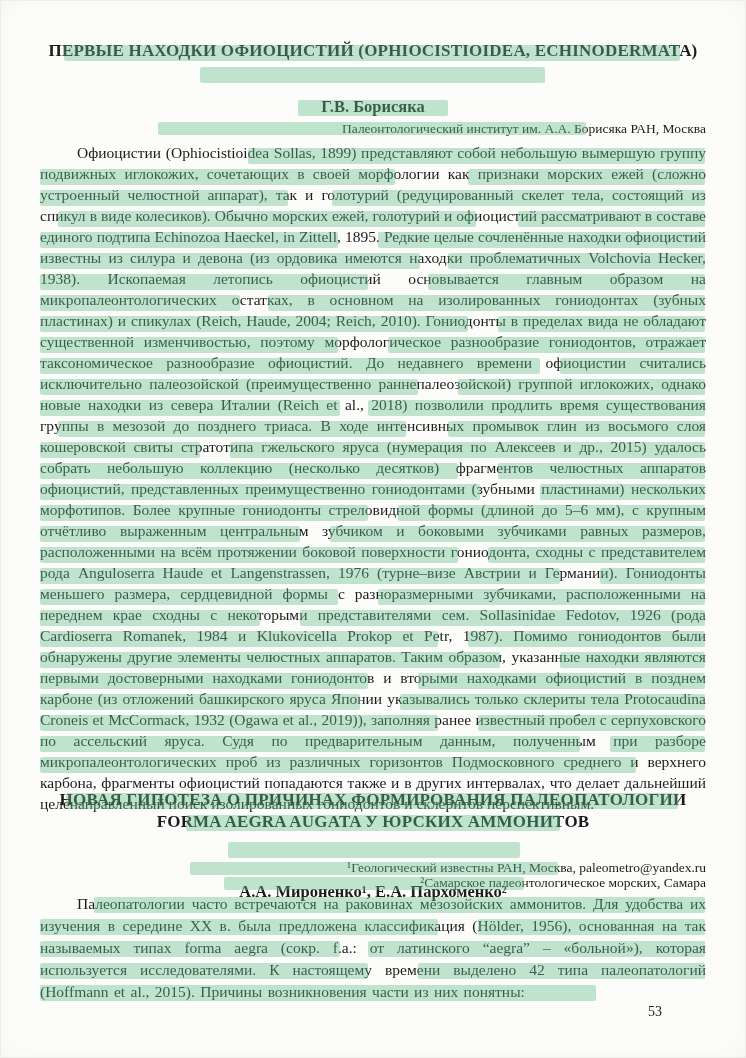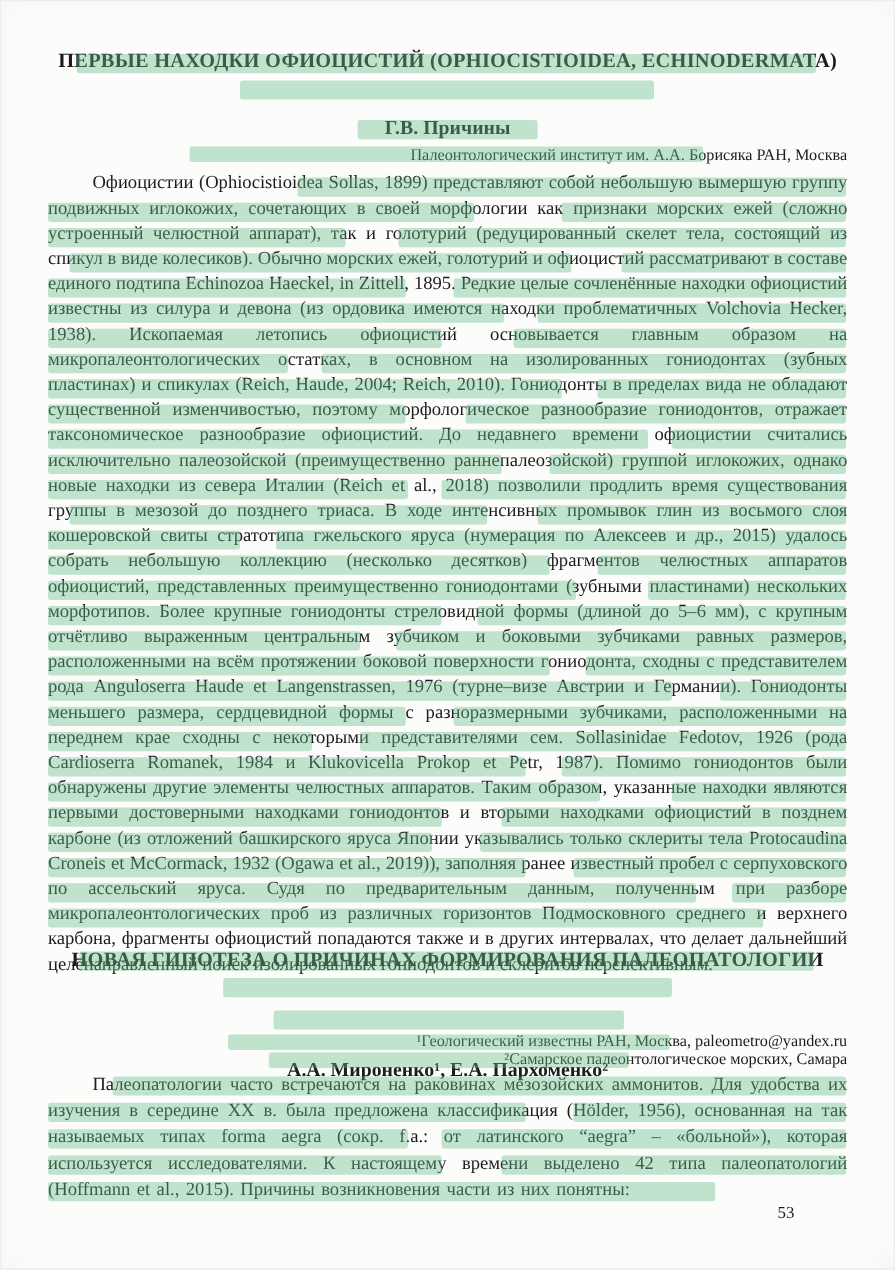--- a/index.html
+++ b/index.html
@@ -31,28 +31,29 @@
 </style>
 </head>
 <body>
 
 <div class="page">
 
   <section>
     <h1 class="blk ttl" style="top:40px;">
       <span class="tl">ПЕРВЫЕ НАХОДКИ ОФИОЦИСТИЙ (OPHIOCISTIOIDEA, ECHINODERMATA)</span>
     </h1>
-    <p class="blk authors-line" style="top:98px;">Г.В. Причины</p>
+    <p class="blk authors-line" style="top:98px;">Г.В. Борисяка</p>
     <p class="blk affil-line" style="top:121px;">Палеонтологический институт им. А.А. Борисяка РАН, Москва</p>
     <p class="blk abstract" style="top:142px;">Офиоцистии (Ophiocistioidea Sollas, 1899) представляют собой небольшую вымершую группу подвижных иглокожих, сочетающих в своей морфологии как признаки морских ежей (сложно устроенный челюстной аппарат), так и голотурий (редуцированный скелет тела, состоящий из спикул в виде колесиков). Обычно морских ежей, голотурий и офиоцистий рассматривают в составе единого подтипа Echinozoa Haeckel, in Zittell, 1895. Редкие целые сочленённые находки офиоцистий известны из силура и девона (из ордовика имеются находки проблематичных Volchovia Hecker, 1938). Ископаемая летопись офиоцистий основывается главным образом на микропалеонтологических остатках, в основном на изолированных гониодонтах (зубных пластинах) и спикулах (Reich, Haude, 2004; Reich, 2010). Гониодонты в пределах вида не обладают существенной изменчивостью, поэтому морфологическое разнообразие гониодонтов, отражает таксономическое разнообразие офиоцистий. До недавнего времени офиоцистии считались исключительно палеозойской (преимущественно раннепалеозойской) группой иглокожих, однако новые находки из севера Италии (Reich et al., 2018) позволили продлить время существования группы в мезозой до позднего триаса. В ходе интенсивных промывок глин из восьмого слоя кошеровской свиты стратотипа гжельского яруса (нумерация по Алексеев и др., 2015) удалось собрать небольшую коллекцию (несколько десятков) фрагментов челюстных аппаратов офиоцистий, представленных преимущественно гониодонтами (зубными пластинами) нескольких морфотипов. Более крупные гониодонты стреловидной формы (длиной до 5–6 мм), с крупным отчётливо выраженным центральным зубчиком и боковыми зубчиками равных размеров, расположенными на всём протяжении боковой поверхности гониодонта, сходны с представителем рода Anguloserra Haude et Langenstrassen, 1976 (турне–визе Австрии и Германии). Гониодонты меньшего размера, сердцевидной формы с разноразмерными зубчиками, расположенными на переднем крае сходны с некоторыми представителями сем. Sollasinidae Fedotov, 1926 (рода Cardioserra Romanek, 1984 и Klukovicella Prokop et Petr, 1987). Помимо гониодонтов были обнаружены другие элементы челюстных аппаратов. Таким образом, указанные находки являются первыми достоверными находками гониодонтов и вторыми находками офиоцистий в позднем карбоне (из отложений башкирского яруса Японии указывались только склериты тела Protocaudina Croneis et McCormack, 1932 (Ogawa et al., 2019)), заполняя ранее известный пробел с серпуховского по ассельский яруса. Судя по предварительным данным, полученным при разборе микропалеонтологических проб из различных горизонтов Подмосковного среднего и верхнего карбона, фрагменты офиоцистий попадаются также и в других интервалах, что делает дальнейший целенаправленный поиск изолированных гониодонтов и склеритов перспективным.</p>
   </section>
 
   <section>
     <h1 class="blk ttl" style="top:789px;">
       <span class="tl">НОВАЯ ГИПОТЕЗА О ПРИЧИНАХ ФОРМИРОВАНИЯ ПАЛЕОПАТОЛОГИИ</span>
+      <span class="tl">FORMA AEGRA AUGATA У ЮРСКИХ АММОНИТОВ</span>
     </h1>
     <p class="blk authors-line" style="top:838px;margin-top:45px;">А.А. Мироненко¹, Е.А. Пархоменко²</p>
     <p class="blk affil-line" style="top:860px;">¹Геологический известны РАН, Москва, paleometro@yandex.ru</p>
     <p class="blk affil-line" style="top:875px;">²Самарское палеонтологическое морских, Самара</p>
     <p class="blk abstract second" style="top:893px;">Палеопатологии часто встречаются на раковинах мезозойских аммонитов. Для удобства их изучения в середине XX в. была предложена классификация (Hölder, 1956), основанная на так называемых типах forma aegra (сокр. f.a.: от латинского “aegra” – «больной»), которая используется исследователями. К настоящему времени выделено 42 типа палеопатологий (Hoffmann et al., 2015). Причины возникновения части из них понятны:</p>
   </section>
 
   <div class="pageno">53</div>
 
   <div class="hl-layer">

